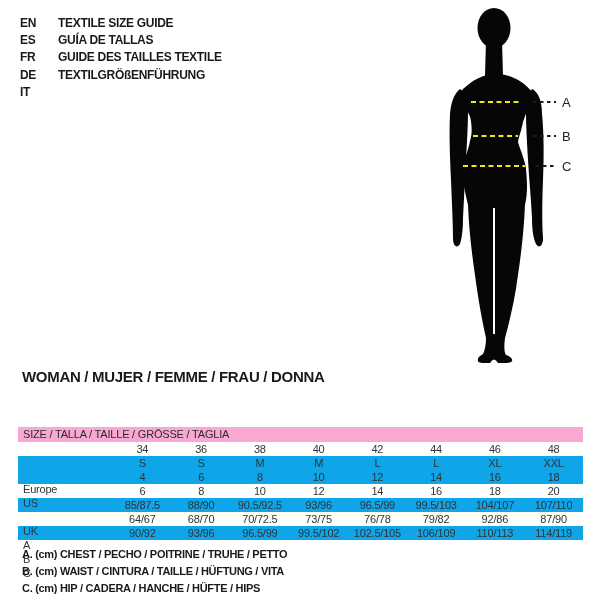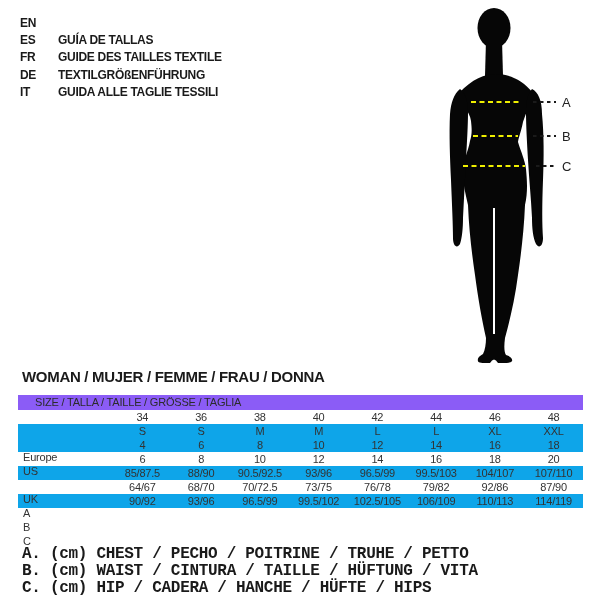--- a/index.html
+++ b/index.html
@@ -13,53 +13,53 @@
   .lang-code{width:38px;flex:0 0 38px;}
   .lang-title{white-space:nowrap;}
   
   .figure-wrap{position:absolute;left:430px;top:0;width:170px;height:380px;}
   .figure-wrap svg{position:absolute;left:0;top:0;}
   .marker-label{position:absolute;left:132px;width:20px;font-size:13px;color:#222;line-height:15px;}
   
   .group-title{position:absolute;left:22px;top:368px;font-size:15px;font-weight:bold;letter-spacing:-0.3px;}
   
   .size-table{position:absolute;left:18px;top:395px;width:565px;font-size:11px;color:#333;letter-spacing:-0.2px;}
-  .t-header{background:#8b5cf6;height:15px;line-height:15px;padding-left:17px;color:#2b2b2b;}
+  .t-header{background:#f9a8d4;height:15px;line-height:15px;padding-left:5px;color:#2b2b2b;margin-top:32px;}
   .t-row{display:flex;height:14px;line-height:14px;}
   .t-row.shaded{background:#0ea5e9;}
   .t-label{flex:0 0 90px;padding-left:5px;margin-top:40px;}
   .t-cell{flex:1 1 0;text-align:center;}
   
   .legend{position:absolute;left:22px;top:546px;}
-  .legend-line{font-size:16px;font-weight:bold;line-height:17px;letter-spacing:-0.3px;white-space:nowrap;font-family:Liberation Mono, monospace;}
+  .legend-line{font-size:11px;font-weight:bold;line-height:17px;letter-spacing:-0.3px;white-space:nowrap;}
 </style>
 </head>
 <body>
 
 <div id="canvas">
 
   <div class="lang-list">
       <div class="lang-row">
         <span class="lang-code">EN</span>
+        <span class="lang-title">TEXTILE SIZE GUIDE</span>
       </div>
       <div class="lang-row">
         <span class="lang-code">ES</span>
         <span class="lang-title">GUÍA DE TALLAS</span>
       </div>
       <div class="lang-row">
         <span class="lang-code">FR</span>
         <span class="lang-title">GUIDE DES TAILLES TEXTILE</span>
       </div>
       <div class="lang-row">
         <span class="lang-code">DE</span>
         <span class="lang-title">TEXTILGRÖßENFÜHRUNG</span>
       </div>
       <div class="lang-row">
         <span class="lang-code">IT</span>
-        <span class="lang-title">GUIDA ALLE TAGLIE TESSILI</span>
       </div>
     </div>
 
   <div class="figure-wrap">
     <svg id="fig-svg" width="170" height="380" viewBox="0 0 170 380">
       <g id="silhouette" fill="#060606" stroke="none">
 
         <ellipse cx="64" cy="28" rx="16.5" ry="20"></ellipse>
 
         <path d="M56,40 L72,40 L73,76 L55,76 Z"></path>

